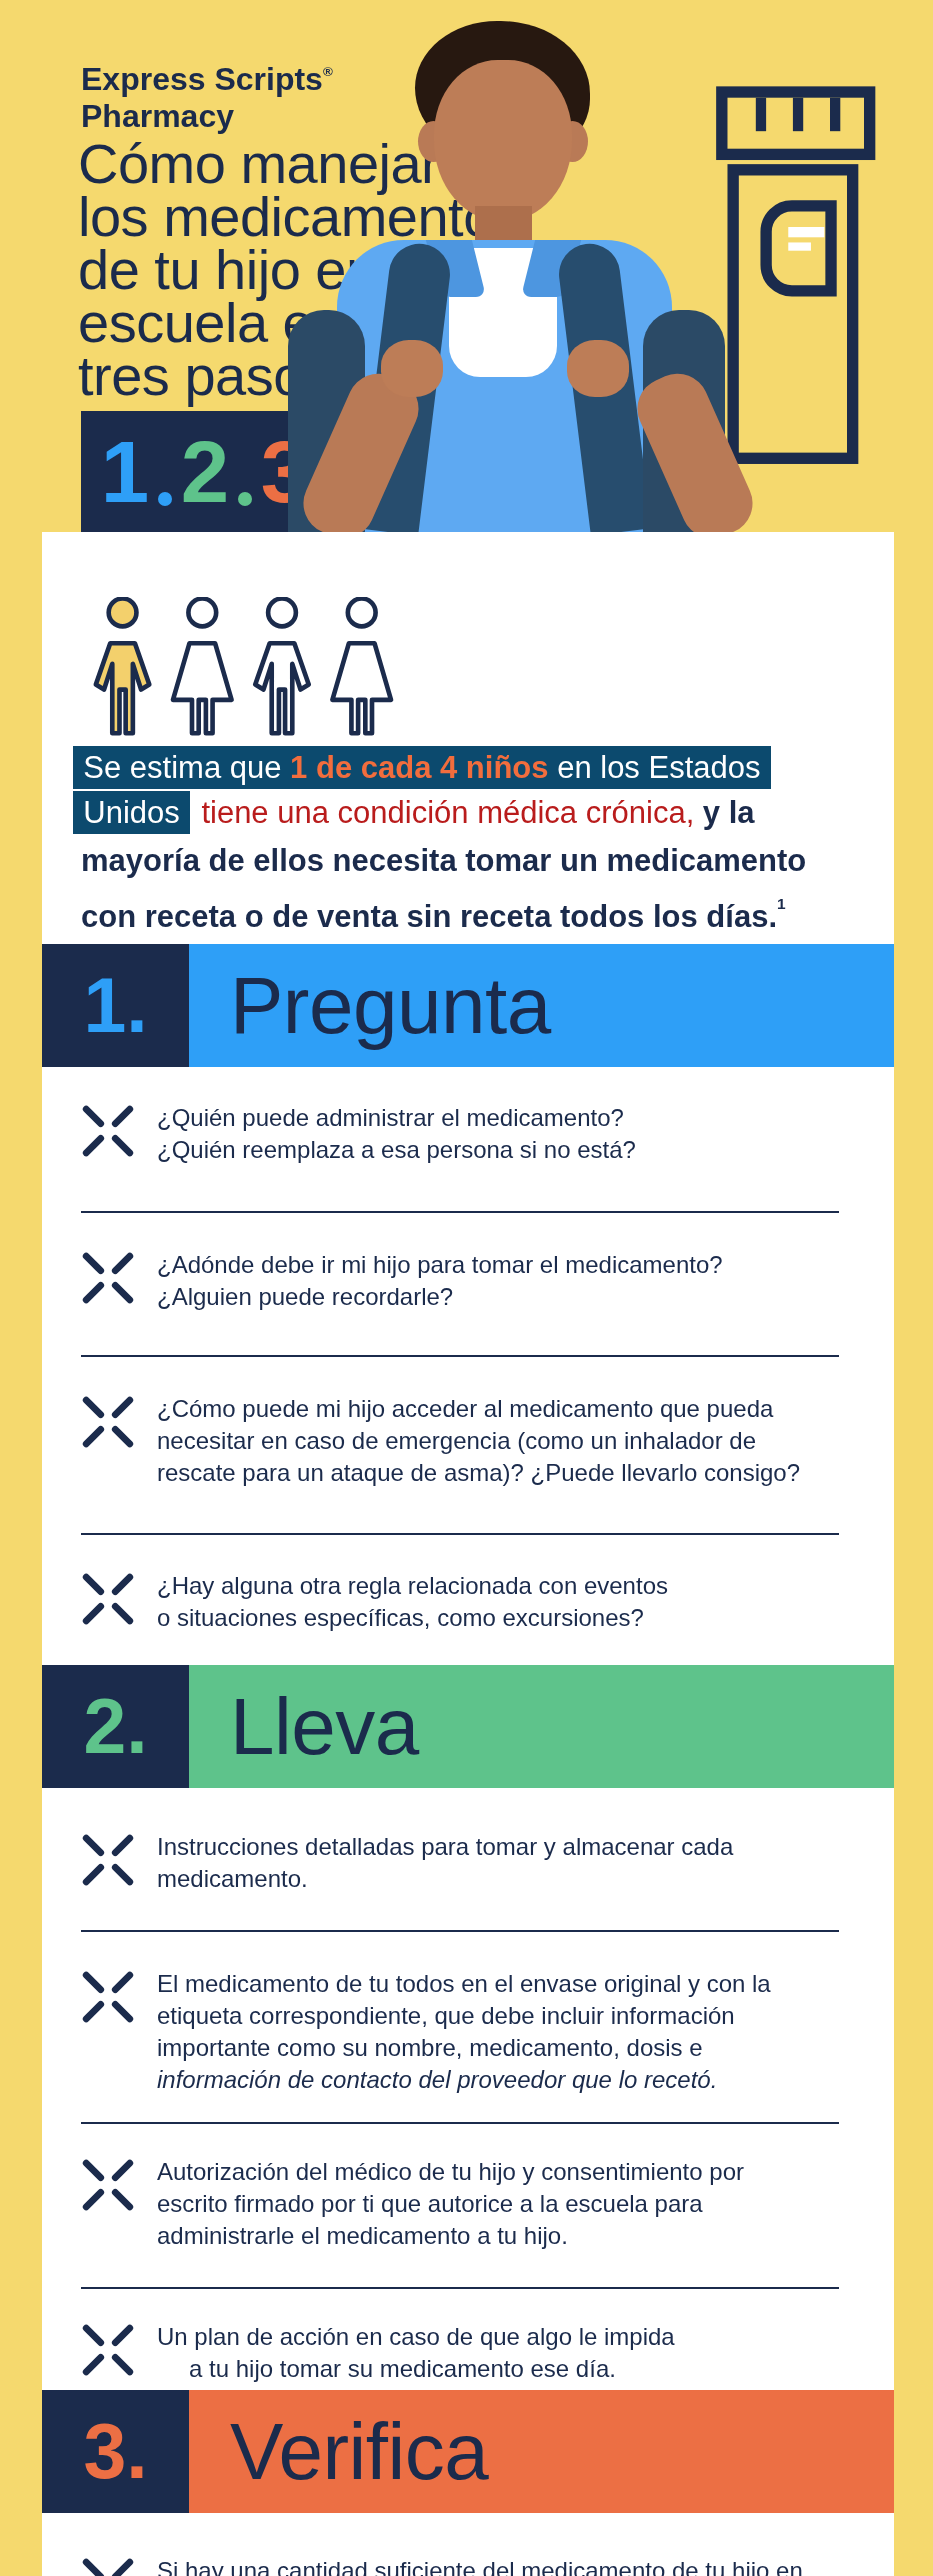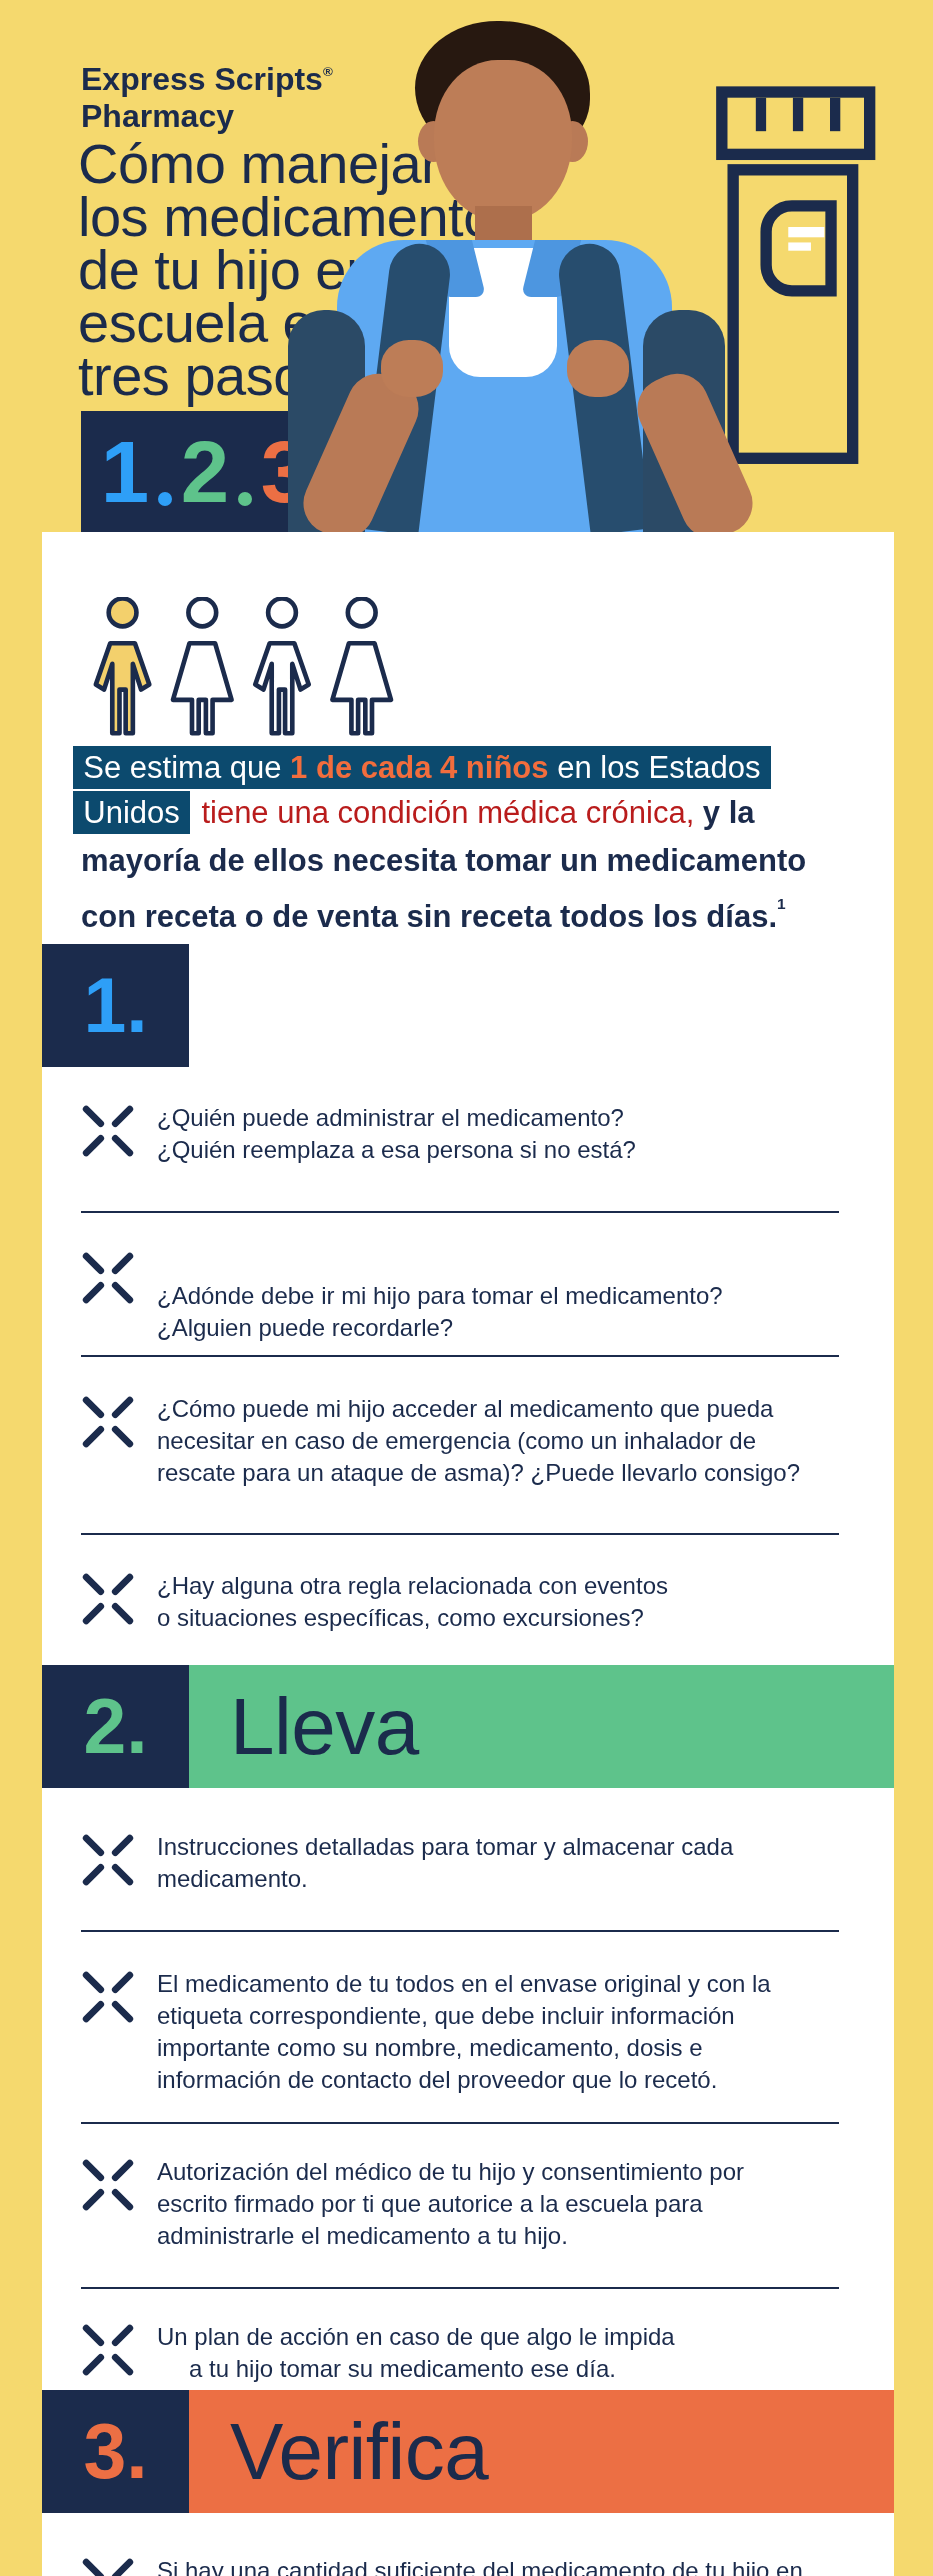--- a/index.html
+++ b/index.html
@@ -120,20 +120,23 @@
   </div>
   <div class="abs stat-line" style="left:31px;top:259px;">
     <span class="stat-box">Unidos</span><span class="stat-rest">tiene una condición médica crónica,</span><span class="stat-bold"> y la</span>
   </div>
   <div class="abs stat-line stat-bold" style="left:39px;top:307px;">mayoría de ellos necesita tomar un medicamento</div>
   <div class="abs stat-line stat-bold" style="left:39px;top:350px;"><span>con receta o de venta sin receta todos los días.</span><sup>1</sup></div>
 
   <div id="sections-root">
   <div class="abs sec-header" style="top: 412px;">
     <div class="sec-num" style="color: rgb(46, 159, 247);">1.</div>
+    <div class="sec-banner" style="background: rgb(46, 159, 247);">
+          <div class="sec-title">Pregunta</div>
+        </div>
   </div>
 
   <div>
     <svg class="abs item-icon" viewBox="0 0 104 104" style="top: 572px;">
       <g stroke="#1B2B4C" stroke-width="13" stroke-linecap="round">
         <line x1="10" y1="10" x2="38" y2="38"></line>
         <line x1="94" y1="10" x2="66" y2="38"></line>
         <line x1="10" y1="94" x2="38" y2="66"></line>
         <line x1="94" y1="94" x2="66" y2="66"></line>
       </g>
@@ -146,21 +149,21 @@
 
   <div>
     <svg class="abs item-icon" viewBox="0 0 104 104" style="top: 719px;">
       <g stroke="#1B2B4C" stroke-width="13" stroke-linecap="round">
         <line x1="10" y1="10" x2="38" y2="38"></line>
         <line x1="94" y1="10" x2="66" y2="38"></line>
         <line x1="10" y1="94" x2="38" y2="66"></line>
         <line x1="94" y1="94" x2="66" y2="66"></line>
       </g>
     </svg>
-    <div class="abs item-text" style="top: 748px;">
+    <div class="abs item-text" style="top: 717px;">
           <div style="height: 32px;">¿Adónde debe ir mi hijo para tomar el medicamento?</div>
           <div style="height: 32px;">¿Alguien puede recordarle?</div>
         </div>
   </div>
 
   <div>
     <svg class="abs item-icon" viewBox="0 0 104 104" style="top: 863px;">
       <g stroke="#1B2B4C" stroke-width="13" stroke-linecap="round">
         <line x1="10" y1="10" x2="38" y2="38"></line>
         <line x1="94" y1="10" x2="66" y2="38"></line>
@@ -220,21 +223,21 @@
         <line x1="10" y1="10" x2="38" y2="38"></line>
         <line x1="94" y1="10" x2="66" y2="38"></line>
         <line x1="10" y1="94" x2="38" y2="66"></line>
         <line x1="94" y1="94" x2="66" y2="66"></line>
       </g>
     </svg>
     <div class="abs item-text" style="top: 1436px;">
           <div style="height: 32px;">El medicamento de tu todos en el envase original y con la</div>
           <div style="height: 32px;">etiqueta correspondiente, que debe incluir información</div>
           <div style="height: 32px;">importante como su nombre, medicamento, dosis e</div>
-          <div style="height: 32px;">información de contacto del proveedor que lo recetó.</div>
+          <div style="height: 32px; font-style: italic;">información de contacto del proveedor que lo recetó.</div>
         </div>
   </div>
 
   <div>
     <svg class="abs item-icon" viewBox="0 0 104 104" style="top: 1626px;">
       <g stroke="#1B2B4C" stroke-width="13" stroke-linecap="round">
         <line x1="10" y1="10" x2="38" y2="38"></line>
         <line x1="94" y1="10" x2="66" y2="38"></line>
         <line x1="10" y1="94" x2="38" y2="66"></line>
         <line x1="94" y1="94" x2="66" y2="66"></line>

